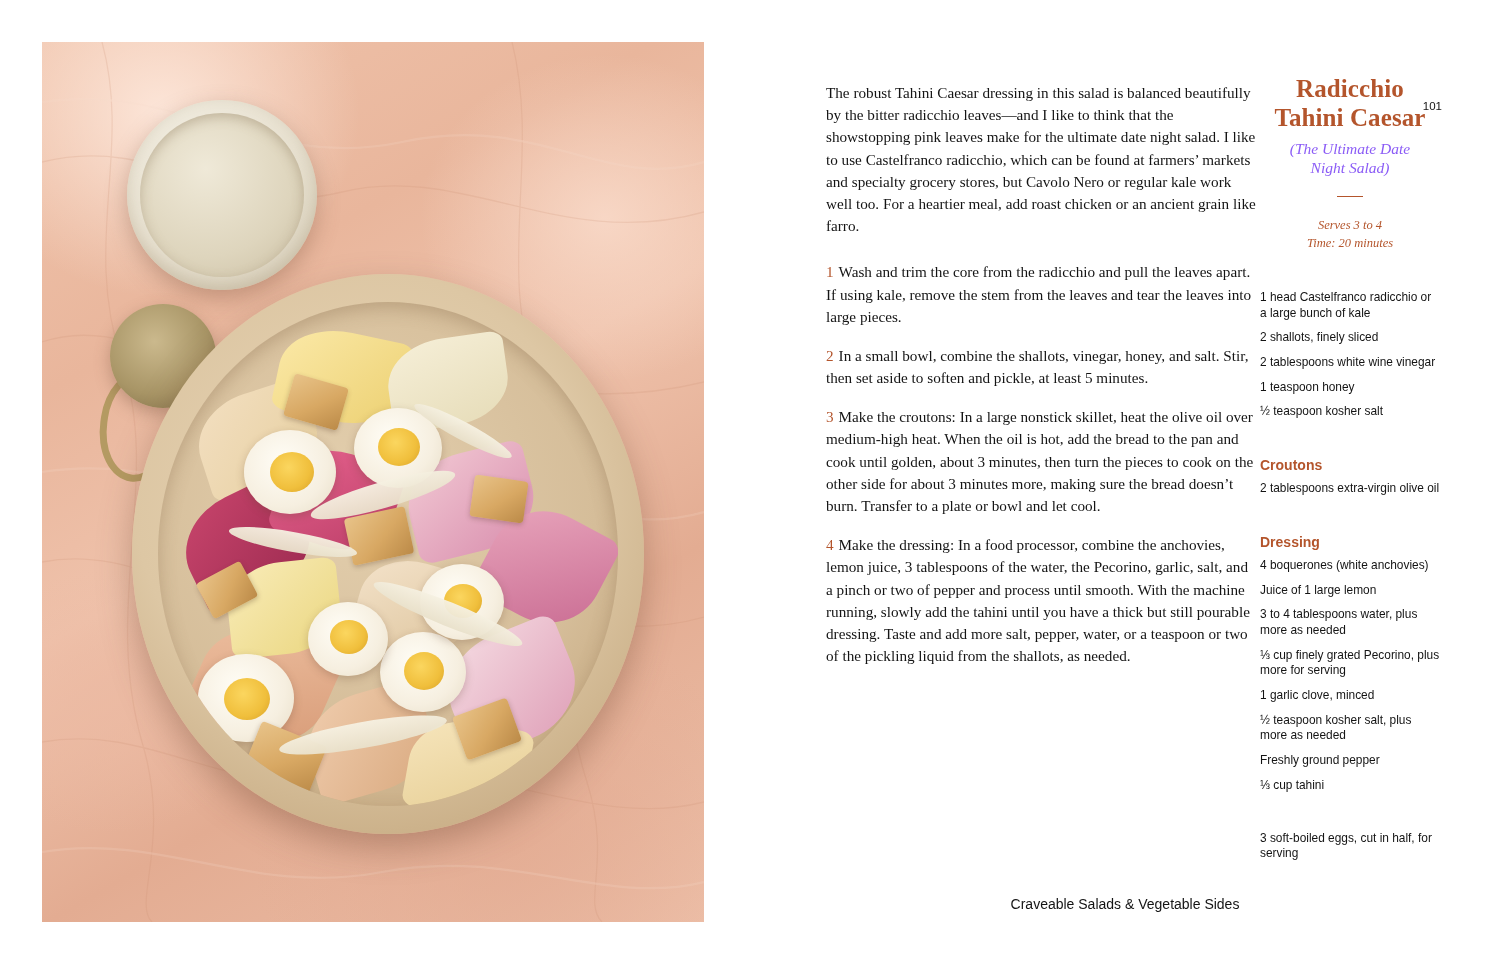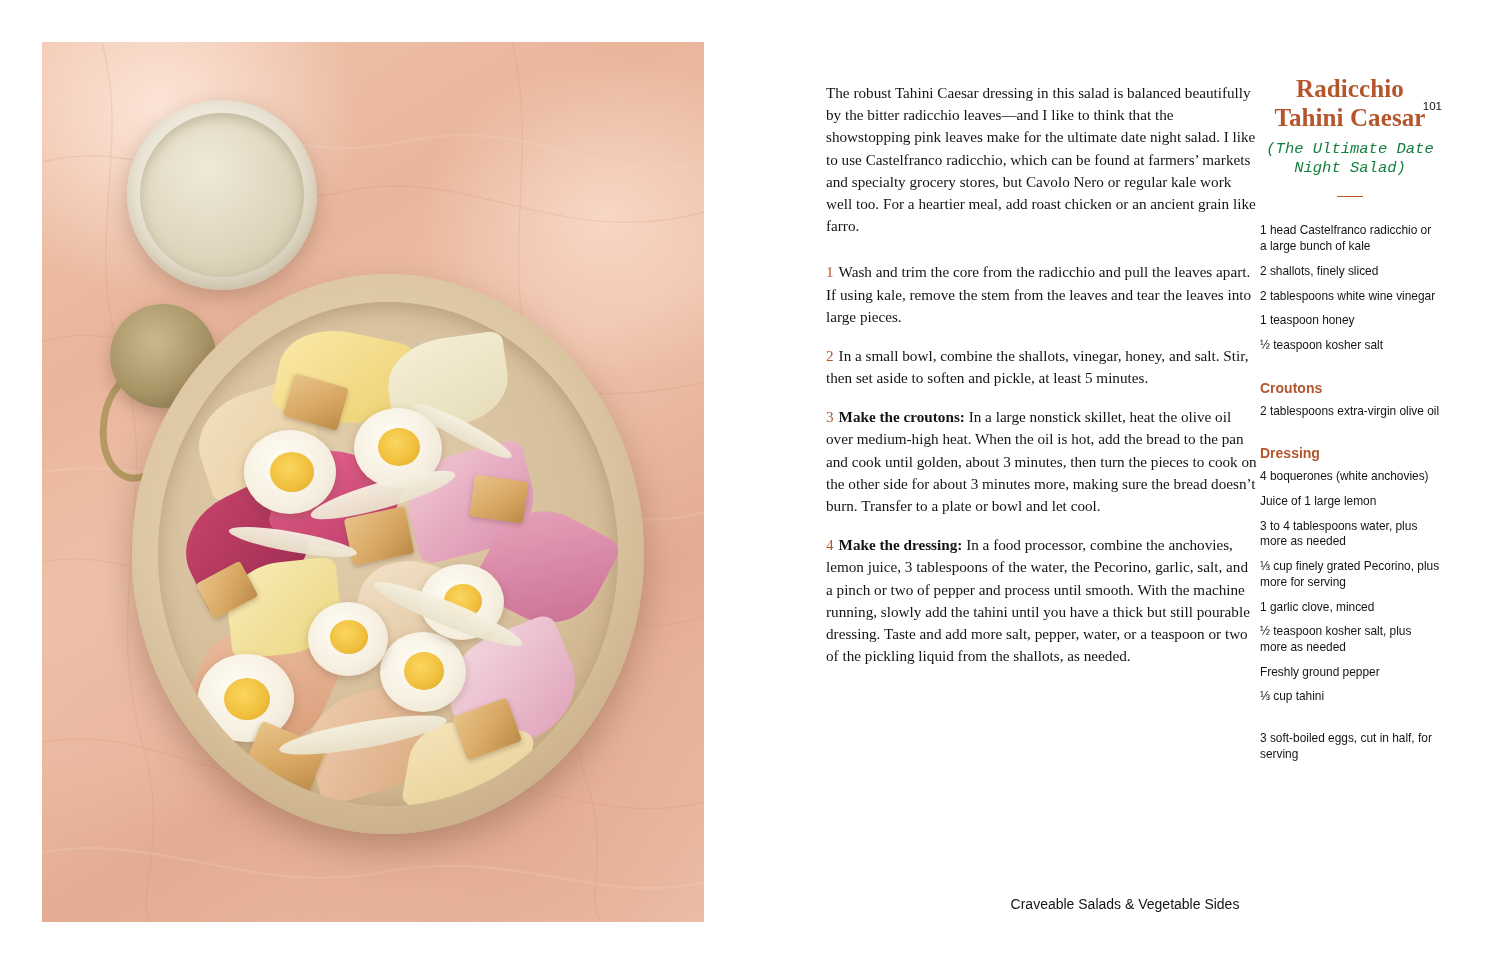--- a/index.html
+++ b/index.html
@@ -167,63 +167,63 @@
     font-size: 15.2px;
     line-height: 1.46;
     color: #141414;
     margin: 0 0 17px 0;
   }
   .step .num {
     color: #b4552c;
     margin-right: 5px;
   }
   .step b {
-    font-weight: 700;
+    font-weight: 400;
   }
 
   .side-col {
     position: absolute;
     left: 510px;
     top: 74px;
     width: 180px;
   }
   .recipe-title {
     font-family: "Liberation Serif", serif;
     color: #b4552c;
     font-size: 25px;
     line-height: 1.16;
     text-align: center;
     margin: 0;
     letter-spacing: 0.1px;
   }
   .recipe-subtitle {
-    font-family: Liberation Mono, monospace;
+    font-family: Liberation Serif, serif;
     font-style: italic;
-    color: #15803d;
+    color: #8b5cf6;
     font-size: 15.5px;
     line-height: 1.22;
     text-align: center;
     margin: 8px 0 0 0;
   }
   .rule {
     width: 26px;
     height: 1.6px;
     background: #b4552c;
     margin: 18px auto 0 auto;
   }
   .meta {
     text-align: center;
     margin-top: 20px;
     color: #b4552c;
     font-style: italic;
     font-size: 12.5px;
     line-height: 1.42;
   }
   .ing-group {
-    margin-top: 26px;
+    margin-top: 37px;
   }
   .ing-heading {
     font-family: "Liberation Sans", sans-serif;
     color: #b4552c;
     font-weight: 700;
     font-size: 14px;
     margin: 0 0 8px 0;
   }
   .ing {
     font-family: "Liberation Sans", sans-serif;
@@ -363,20 +363,24 @@
         <span>Radicchio</span><br>
         <span>Tahini Caesar</span>
       </h1>
       <p class="recipe-subtitle">
         <span>(The Ultimate Date</span><br>
         <span>Night Salad)</span>
       </p>
 
       <div class="rule"></div>
 
+      <div class="meta">
+        <div>Serves 3 to 4</div>
+        <div>Time: 20 minutes</div>
+      </div>
 
       <div class="ing-group">
         <p class="ing">1 head Castelfranco radicchio or a large bunch of kale</p>
         <p class="ing">2 shallots, finely sliced</p>
         <p class="ing">2 tablespoons white wine vinegar</p>
         <p class="ing">1 teaspoon honey</p>
         <p class="ing">½ teaspoon kosher salt</p>
       </div>
 
       <div class="ing-group">

